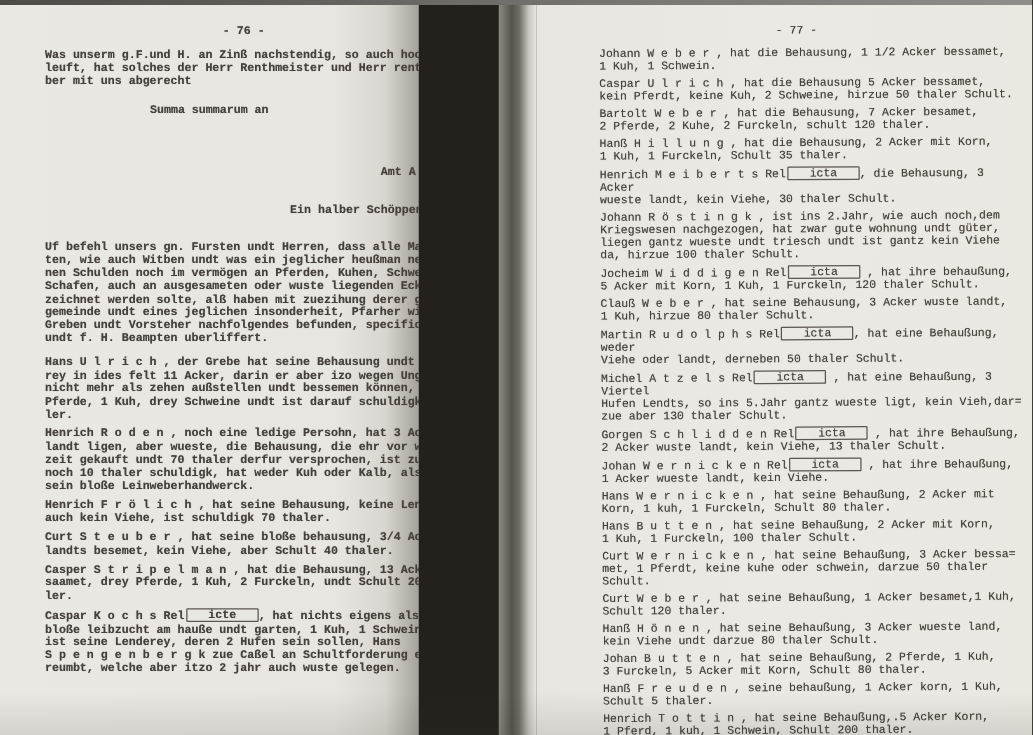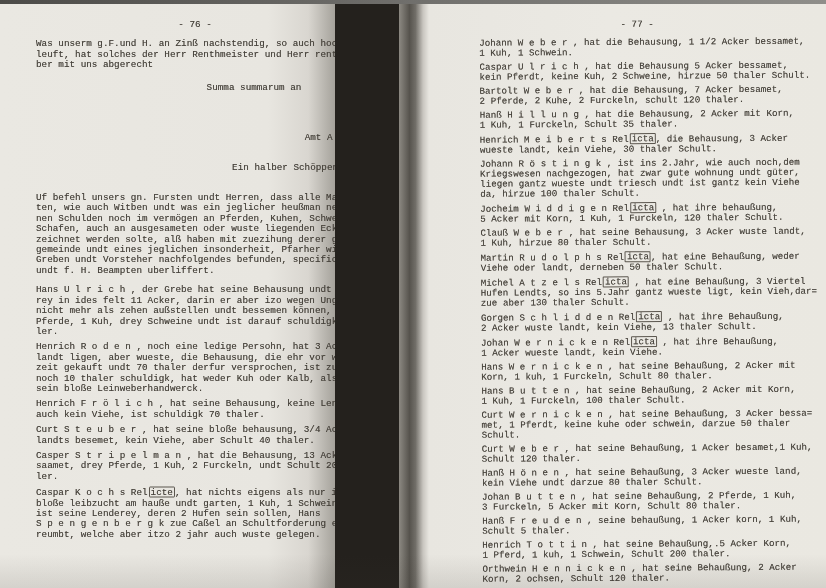--- a/index.html
+++ b/index.html
@@ -13,20 +13,21 @@
     background:linear-gradient(rgba(55,50,44,0),rgba(55,50,44,0.12));pointer-events:none;
   }
   .top-strip{
     position:absolute;top:0;left:0;width:826px;height:4px;z-index:5;
     background:linear-gradient(90deg,#4c4b48 0%,#6d6c69 45%,#8f8e8a 100%);
   }
   .page{position:absolute;top:4px;bottom:0;overflow:hidden;}
   .page-left{
     left:0;width:335px;
     background:linear-gradient(90deg,#eae8e2 0%,#e8e6e0 80%,#d9d6d0 92%,#a5a29b 100%);
+    font-weight:bold;
   }
   .gutter{
     position:absolute;top:4px;bottom:0;left:399px;width:30px;z-index:2;
     background:linear-gradient(90deg,#8c8982 0%,#56534d 35%,#716e68 55%,#c8c5bf 80%,#e8e6e0 100%);
   }
   .page-right{
     left:429px;width:397px;
     background:linear-gradient(90deg,#e8e6e0 0%,#ebe9e3 45%,#eae8e1 100%);
   }
   .content{position:relative;}
@@ -36,31 +37,31 @@
   .tw{
     font-size:9.3px;line-height:10.4px;white-space:pre-line;margin:0;
     text-shadow:0 0 0.6px rgba(66,60,52,0.55);
   }
   .page-right .tw{font-size:9.2px;line-height:10px;}
 
   .page-number{display:block;width:318px;text-align:center;margin:0 0 9px 0;}
   .page-right .page-number{width:316px;margin-bottom:8px;}
 
   .intro{margin-top:2px;}
-  .summa-title{margin:12px 0 2px 84px;text-align:center;}
+  .summa-title{margin:12px 0 2px 84px;}
   .summa-list{white-space:pre;margin:0 0 0 66px;}
   .amt-block{width:330px;text-align:right;margin-top:22px;line-height:15px;}
   .decree{margin-top:3px;}
   .entries-left .entry{margin:5px 0 0 0;}
   .entries-left .entry:first-child{margin-top:9px;}
   .entries-right .entry{margin:4px 0 0 0;}
 
   .pencil-box{
     display:inline-block;border:1px solid #5b564e;border-radius:1px;
-    padding:0 1px;margin-left:1px;line-height:9px;transform:translateY(-0.5px);
+    padding:0 17px;margin-left:1px;line-height:9px;transform:translateY(-0.5px);
   }
 </style>
 </head>
 <body>
 
 <div class="scan">
   <div class="top-strip"></div>
 
   <div class="page page-left">
     <div class="content">

